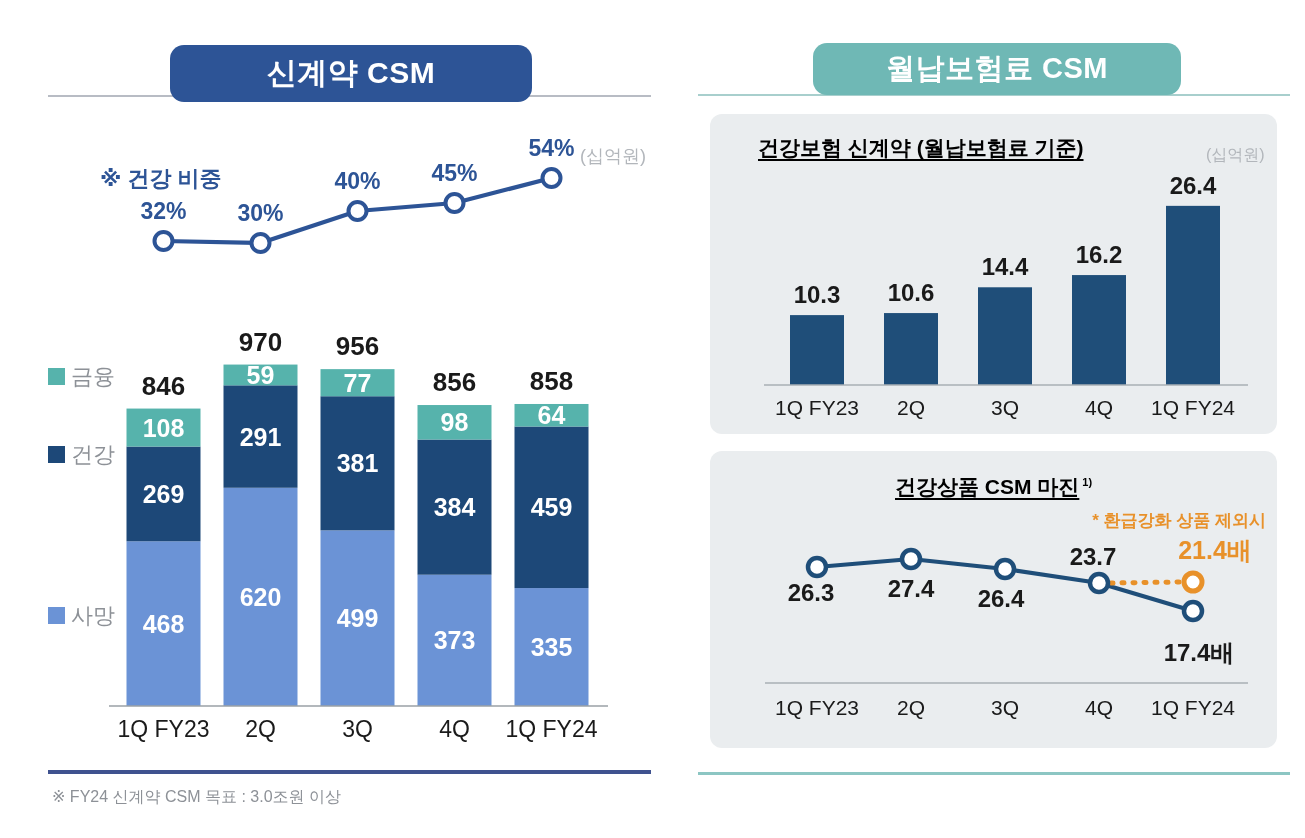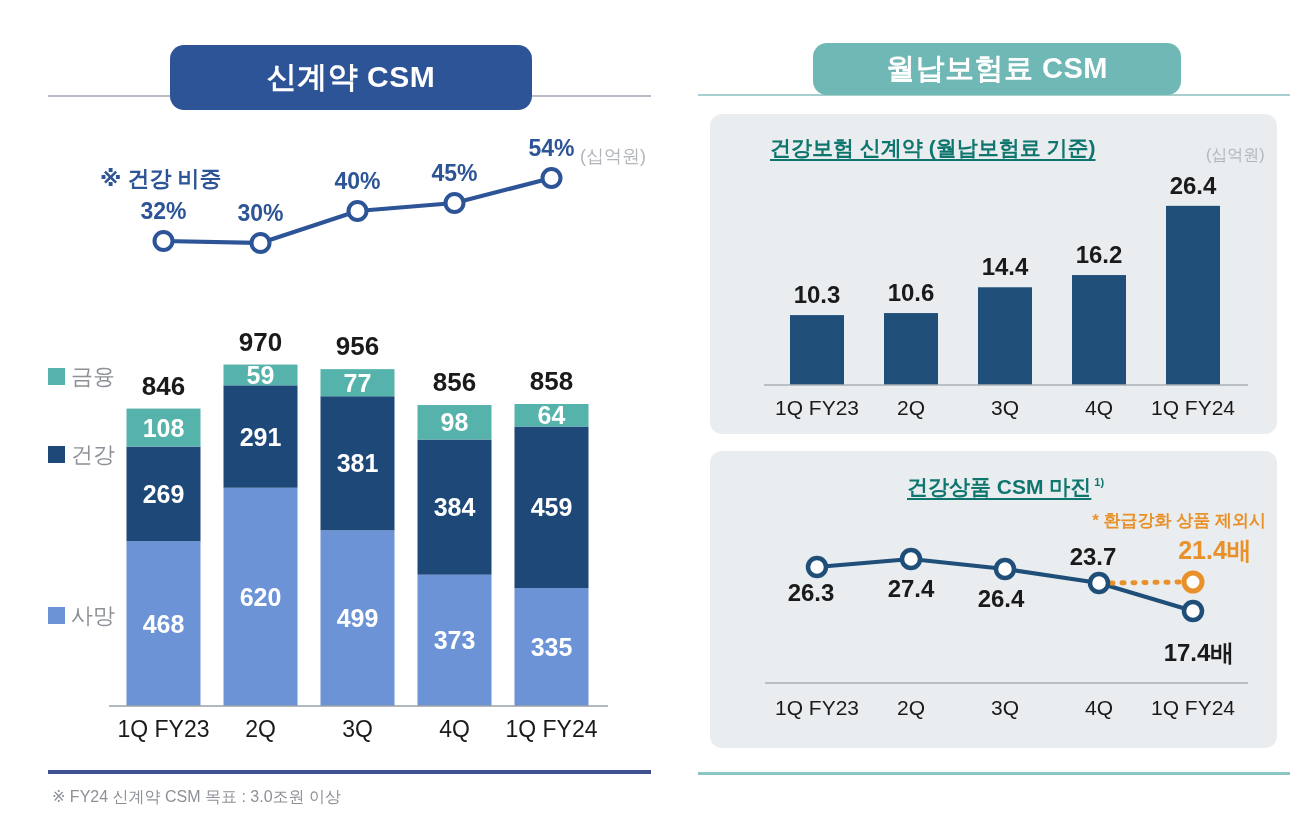--- a/index.html
+++ b/index.html
@@ -13,33 +13,33 @@
   #right-panel{left:690px;width:615px;}
 
   
   .hdr-wrap{position:absolute;left:0;right:0;height:70px;}
   .hdr-rule{position:absolute;height:2px;}
   .hdr-badge{
     position:absolute;border-radius:14px;
     display:flex;align-items:center;justify-content:center;
     color:#ffffff;font-weight:bold;letter-spacing:.5px;
   }
-  #left-badge{left:170px;top:45px;width:362px;height:65px;background:#2d5496;font-size:30px;}
+  #left-badge{left:170px;top:45px;width:362px;height:57px;background:#2d5496;font-size:30px;}
   #left-rule{left:48px;width:603px;top:95px;background:#b8bcc4;}
   #right-badge{left:123px;top:43px;width:368px;height:52px;background:#6fb8b5;font-size:29px;}
   #right-rule{left:8px;width:592px;top:94px;background:#a8cfcd;}
 
   
   .card{position:absolute;background:#eaedef;border-radius:12px;}
   #card-top{left:20px;top:114px;width:567px;height:320px;}
   #card-bottom{left:20px;top:451px;width:567px;height:297px;}
 
   .card-title{
-    position:absolute;font-size:21px;font-weight:bold;color:#0f766e;
-    text-decoration:underline;text-underline-offset:4px;white-space:nowrap;margin-left:12px;
+    position:absolute;font-size:21px;font-weight:bold;color:#000000;
+    text-decoration:underline;text-underline-offset:4px;white-space:nowrap;
   }
   .unit-label{position:absolute;font-size:16px;color:#b2b6bb;white-space:nowrap;}
 
   
   svg{display:block;overflow:visible;}
 
   
   .foot-rule{position:absolute;height:4px;}
   .foot-text{position:absolute;font-size:16px;color:#8d9197;white-space:nowrap;}
   #left-foot-rule{left:48px;top:770px;width:603px;background:#3f528f;}

